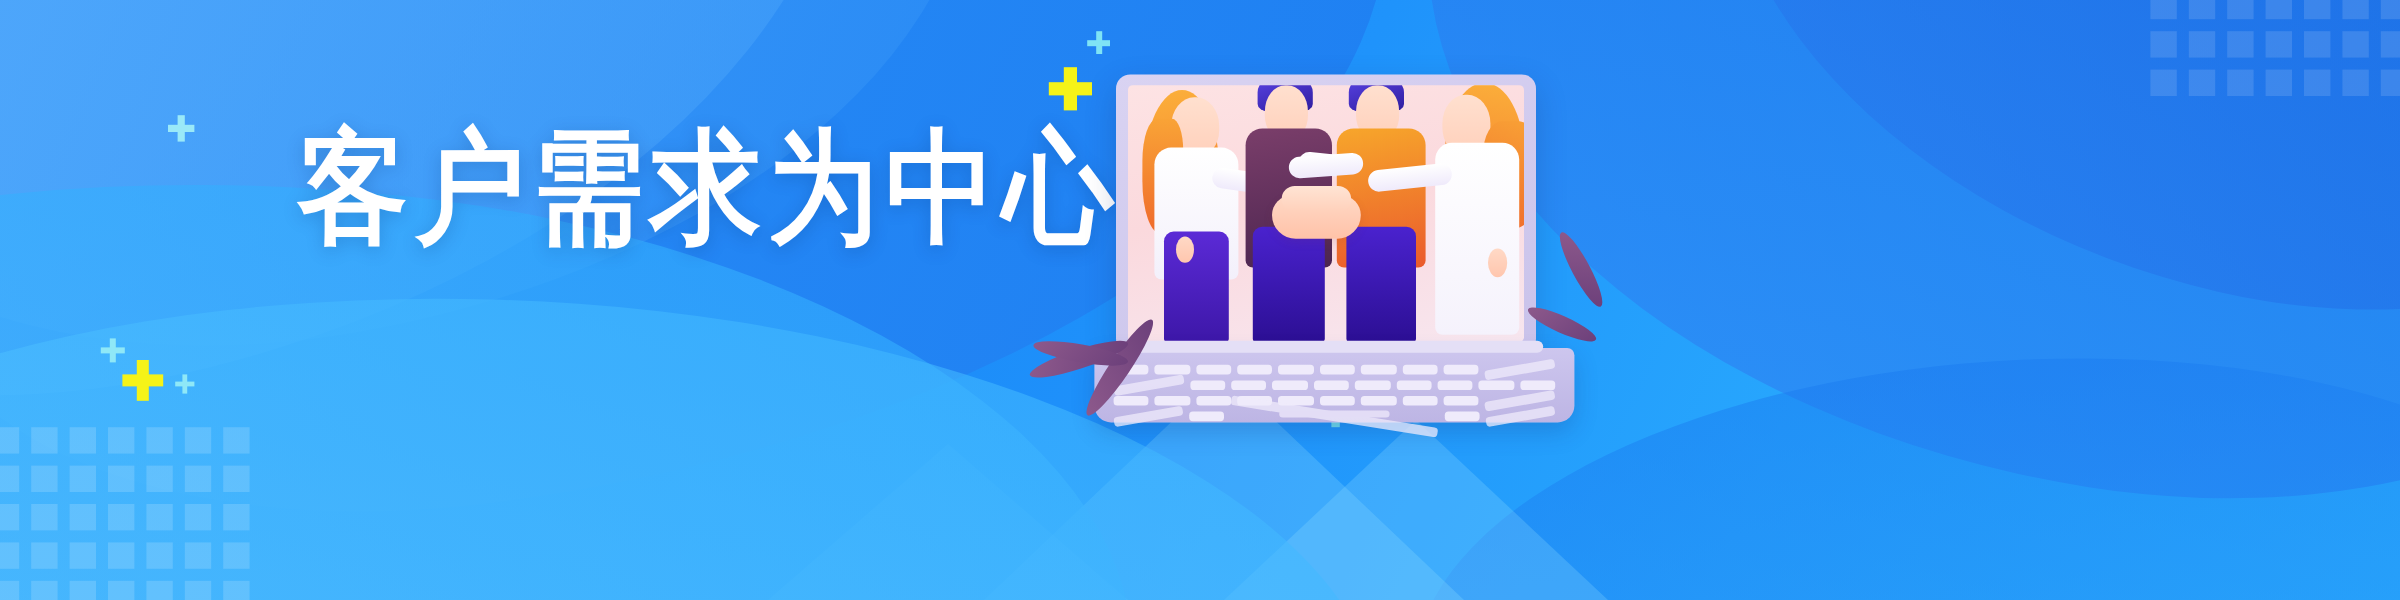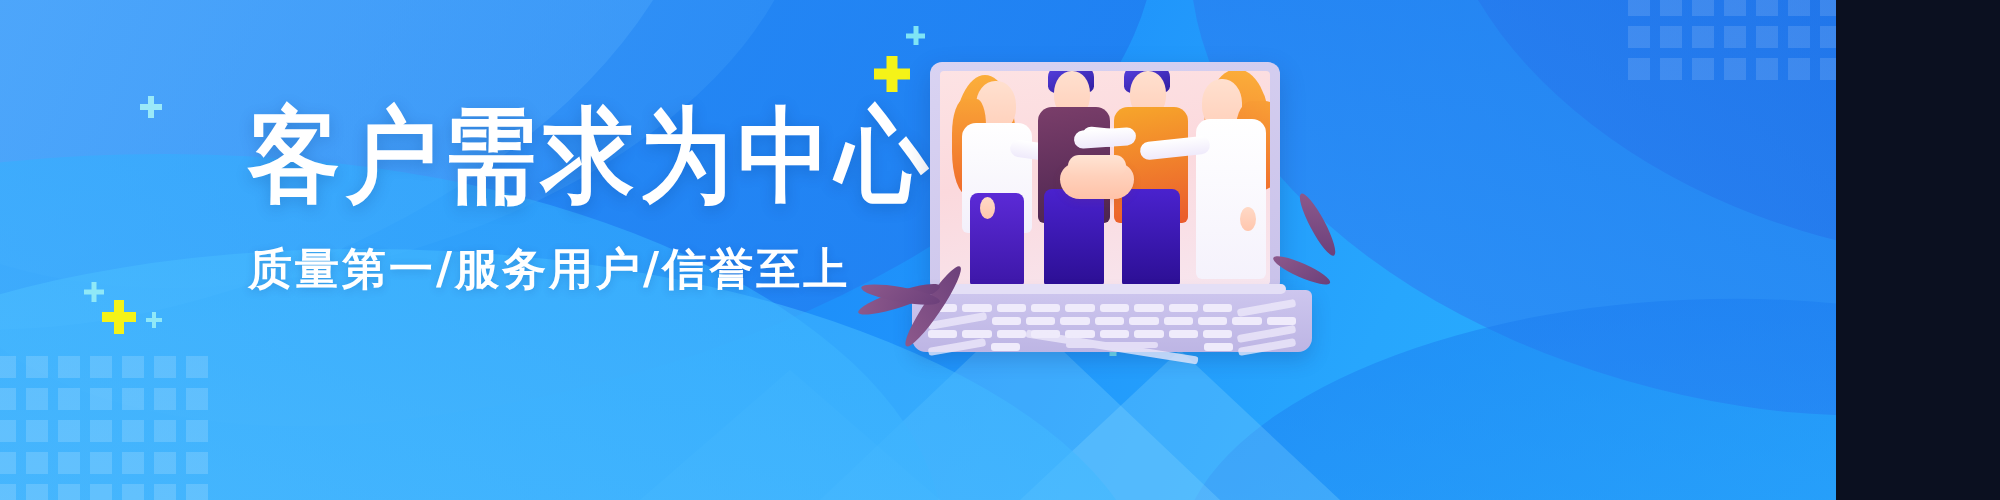--- a/index.html
+++ b/index.html
@@ -1,19 +1,19 @@
 <!DOCTYPE html>
 <html><head>
 <meta charset="utf-8">
 <title>Banner</title>
 <style>
   * { margin:0; padding:0; box-sizing:border-box; }
   html,body { background:#0b1020; }
   .stage{
-    position:relative; width:1836px; height:500px; overflow:hidden;
+    position:relative; width:2000px; height:500px; overflow:hidden;
     font-family:"Liberation Sans","DejaVu Sans",sans-serif;
     background:linear-gradient(115deg,#1f7ff5 0%,#1a86f7 28%,#1f93fb 52%,#27a6fd 74%,#2ab4ff 100%);
   }
 
   
   .wave{ position:absolute; pointer-events:none; }
   .w1{ left:-80px; top:-240px; width:1250px; height:640px;
        background:linear-gradient(120deg,#2f93f8,#1d7bf0);
        border-radius:0 0 100% 55%; transform:rotate(-7deg); opacity:.85; }
   .w2{ left:-200px; top:-330px; width:1020px; height:600px;
@@ -202,21 +202,20 @@
       <div class="plus" style="left: 906px; top: 26px; width: 19px; height: 19px; color: rgb(127, 228, 245); --t: 5px;"></div>
       <div class="plus" style="left: 102px; top: 300px; width: 34px; height: 34px; color: rgb(245, 243, 24); --t: 10px;"></div>
       <div class="plus" style="left: 146px; top: 312px; width: 16px; height: 16px; color: rgb(143, 232, 247); --t: 4px;"></div>
       <div class="plus" style="left: 84px; top: 282px; width: 20px; height: 20px; color: rgb(143, 232, 247); --t: 5px;"></div>
       <div class="plus" style="left: 1100px; top: 330px; width: 26px; height: 26px; color: rgb(111, 220, 238); --t: 7px;"></div>
       <div class="plus" style="left: 140px; top: 96px; width: 22px; height: 22px; color: rgb(154, 233, 248); --t: 6px;"></div>
     </div>
 
   <div class="copy">
     <div class="headline">客户需求为中心</div>
-    <div class="subline">质量第一/服务用户/信誉至上</div>
   </div>
 
   <div class="laptop">
 
     <div class="lid">
       <div class="screen">
 
         <div class="person" style="left:10px; width:92px; height:220px;">
           <div class="hair" style="left:4px; top:10px; width:62px; height:130px; background:linear-gradient(170deg,#fbb03b,#f4722b);"></div>
           <div class="head" style="left:26px; top:16px; width:40px; height:50px;"></div>

